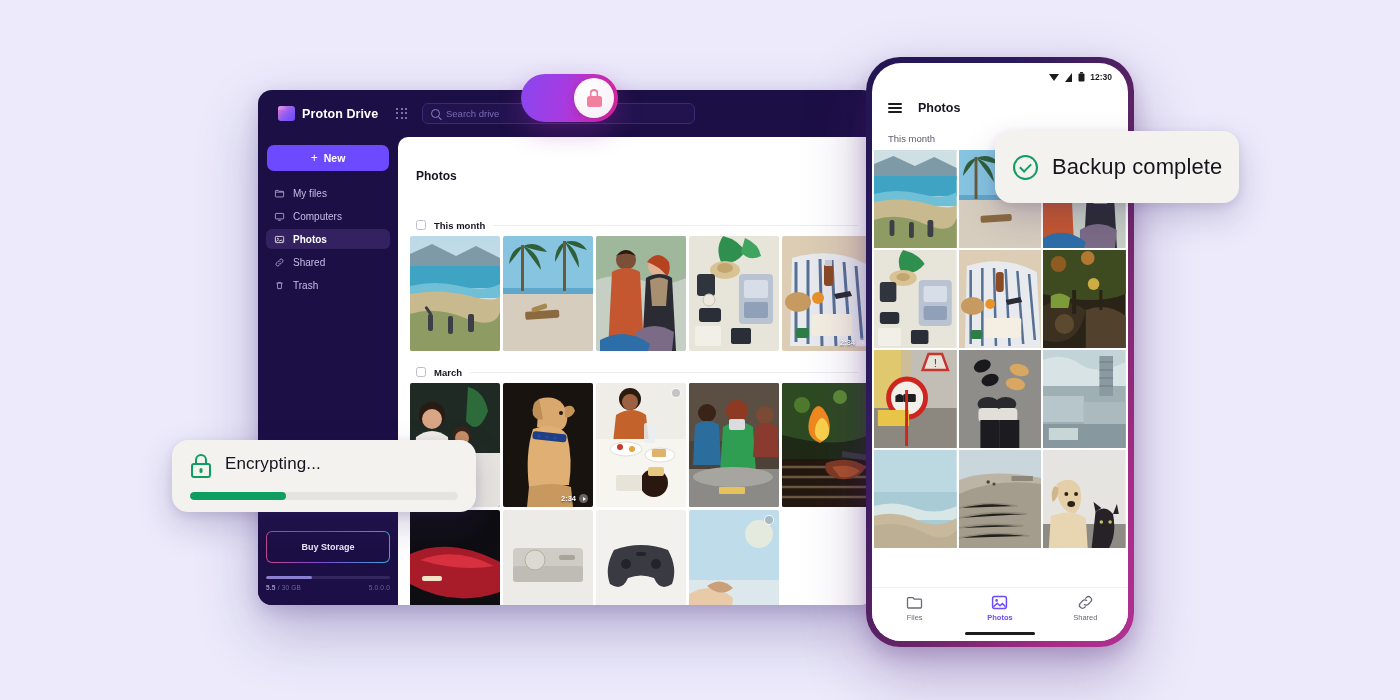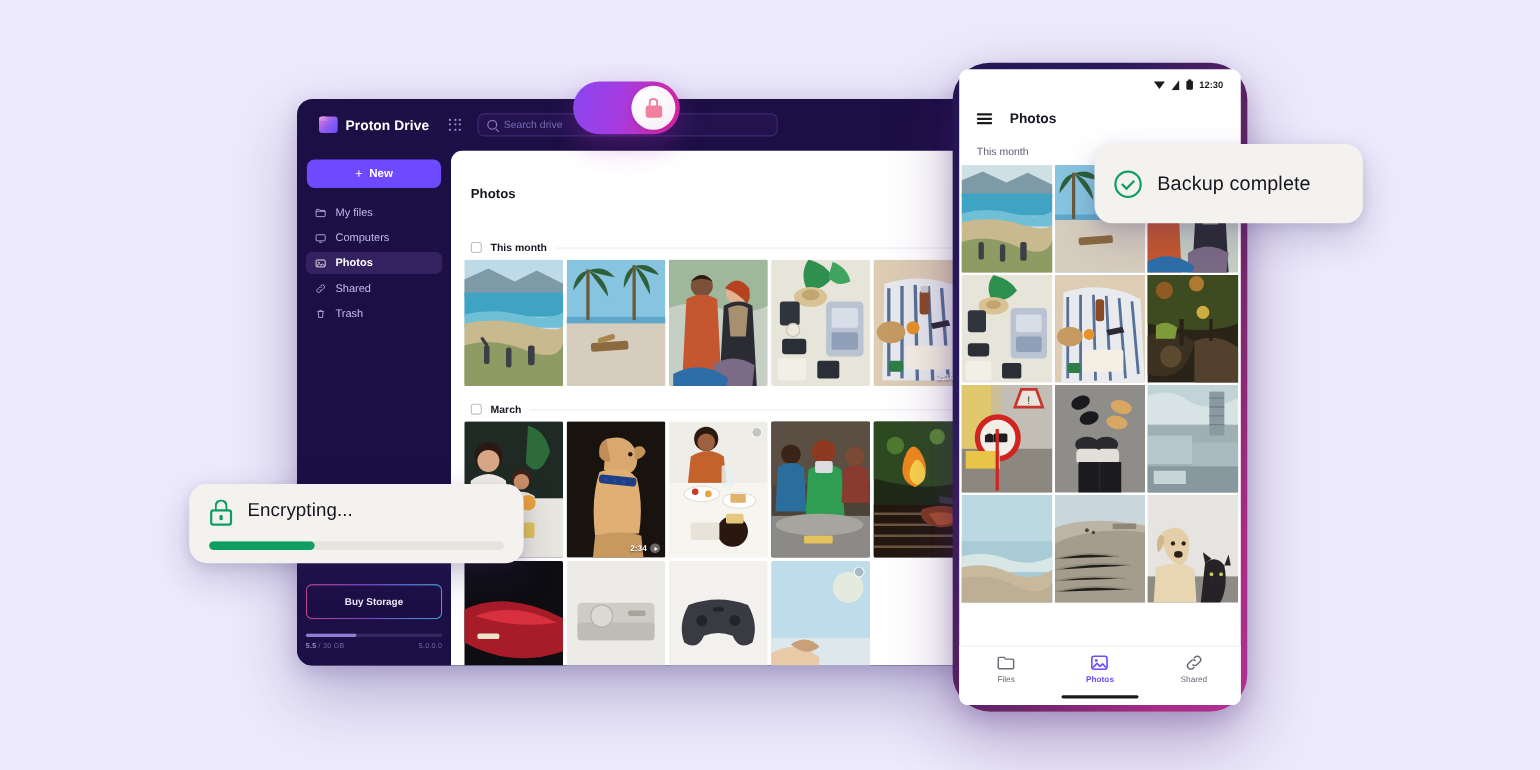--- a/index.html
+++ b/index.html
@@ -9,21 +9,21 @@
     font-family: "Liberation Sans", sans-serif;
   }
   body { background: #ECEAFB; position: relative; }
 
   
   #stage { position: absolute; inset: 0; }
 
   
   #desktop-window {
     position: absolute;
-    left: 270px; top: 90px;
+    left: 258px; top: 90px;
     width: 618px; height: 515px;
     background: #1C0F45;
     border-radius: 14px;
     box-shadow: 0 26px 60px rgba(60,40,120,.30), 0 6px 18px rgba(60,40,120,.18);
     overflow: hidden;
   }
 
   
   #desktop-topbar {
     position: absolute; left: 0; top: 0; width: 100%; height: 47px;
@@ -154,21 +154,21 @@
 
   
   #phone {
     position:absolute; left:866px; top:57px; width:268px; height:590px;
     border-radius: 34px;
     background: linear-gradient(115deg,#231652 0%,#2A1A5C 28%,#6E2668 62%,#A62C86 85%,#B03192 100%);
     padding: 6px;
     box-shadow: 0 26px 60px rgba(70,30,110,.34), 0 8px 20px rgba(70,30,110,.20);
   }
   #phone-screen {
-    width:100%;height:100%; border-radius:8px; background:#fff; overflow:hidden; position:relative;
+    width:100%;height:100%; border-radius:29px; background:#fff; overflow:hidden; position:relative;
   }
   #status-bar{
     height:26px; display:flex; align-items:center; justify-content:flex-end; gap:5px;
     padding: 2px 16px 0 0; font-size:8.5px; color:#1C1C1E; font-weight:600;
   }
   .sb-ic{ display:block; }
   #phone-header{
     height:38px; display:flex; align-items:center; gap:16px; padding-left:16px;
   }
   #hamburger{ width:14px;height:10px;display:flex;flex-direction:column;justify-content:space-between;}
@@ -223,21 +223,21 @@
   }
   .lock-outline .kh{
     position:absolute;left:50%;bottom:5px;transform:translateX(-50%);
     width:3px;height:5px;background:#0E9E62;border-radius:2px;
   }
 
   #toast-backup{
     left:995px; top:131px; width:244px; height:72px;
     display:flex; align-items:center; gap:14px; padding-left:18px;
   }
-  #backup-text{ font-size:18px; color:#16141F; letter-spacing:.1px; }
+  #backup-text{ font-size:22px; color:#16141F; letter-spacing:.1px; }
   .check-circle{
     width:25px;height:25px;border-radius:50%;border:2px solid #0E9E62;
     display:flex;align-items:center;justify-content:center;flex:none;
   }
   .check-circle::after{
     content:""; width:9px;height:5px;border-left:2px solid #0E9E62;border-bottom:2px solid #0E9E62;
     transform:rotate(-45deg); margin-top:-2px;
   }
 </style>
 </head>

